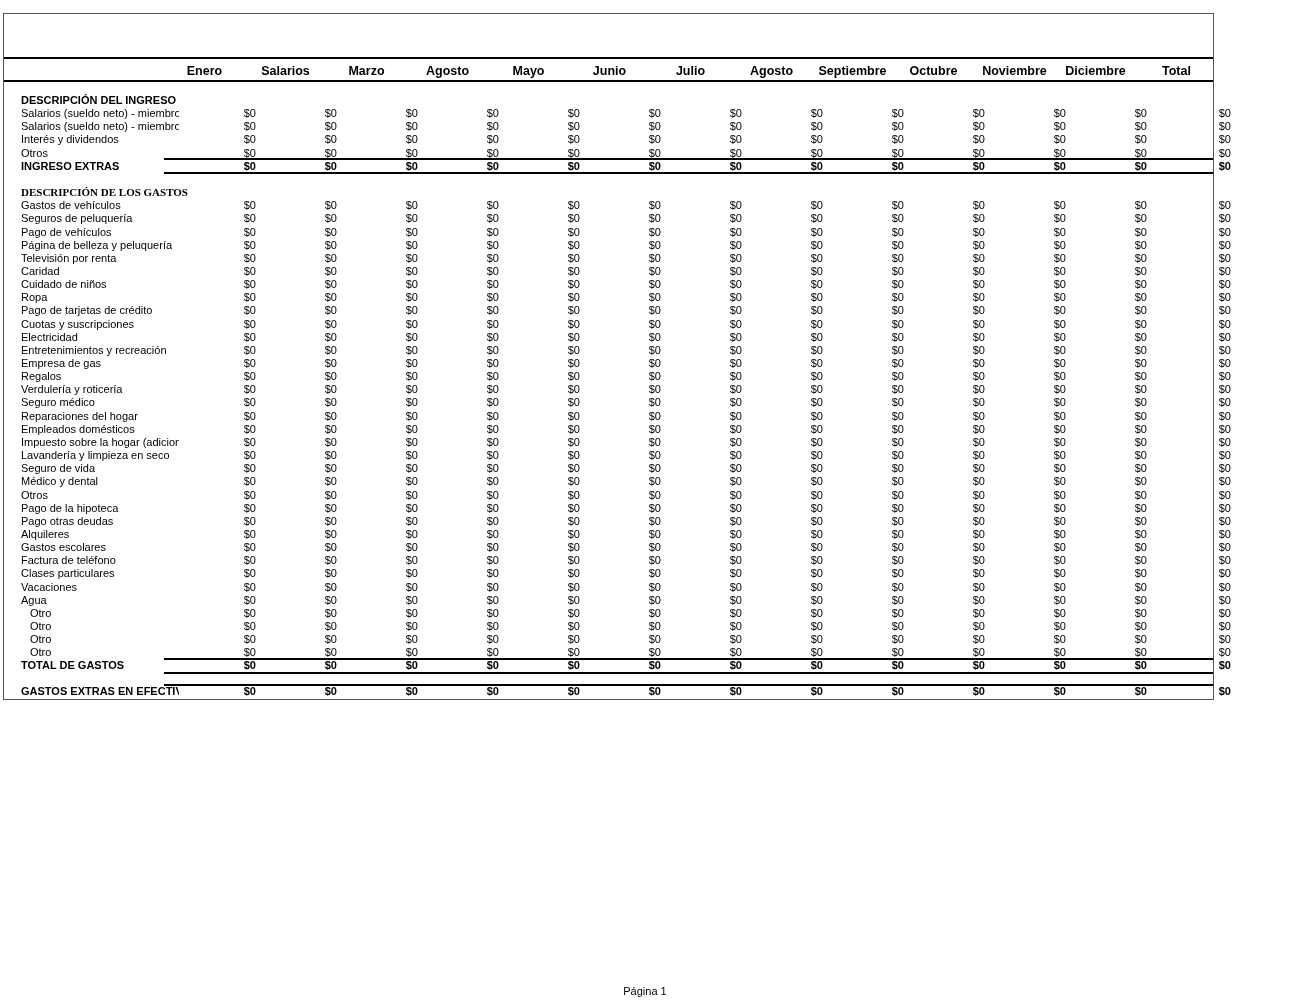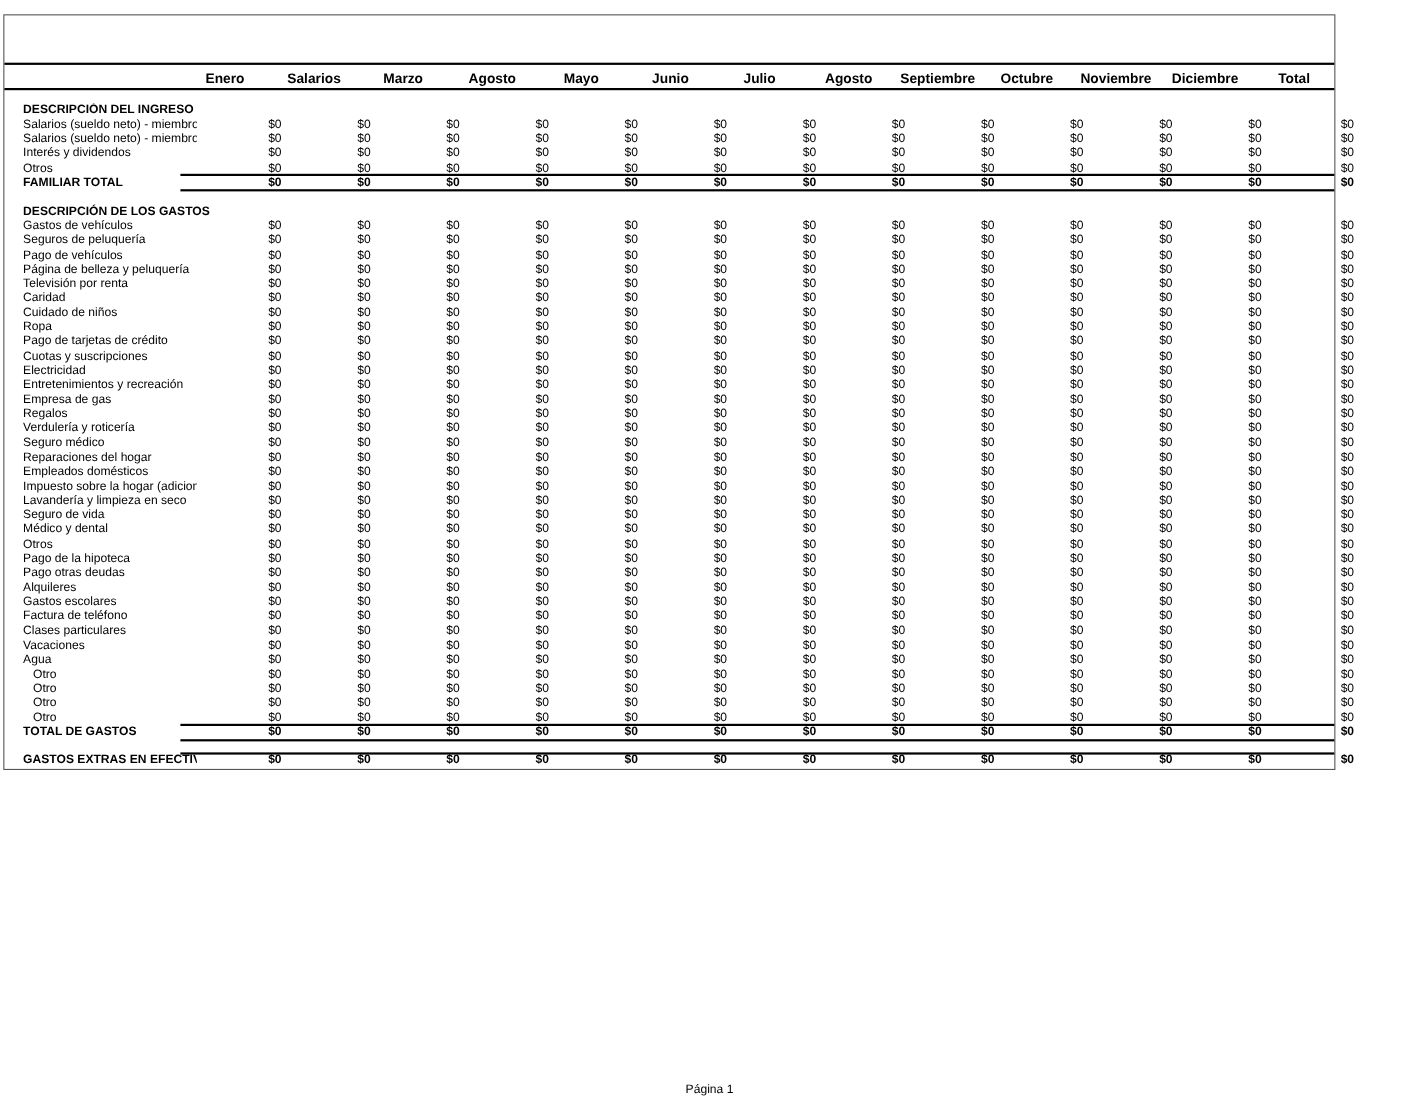--- a/index.html
+++ b/index.html
@@ -101,37 +101,37 @@
         <div class="val" style="left: 662px;">$0</div>
         <div class="val" style="left: 743px;">$0</div>
         <div class="val" style="left: 824px;">$0</div>
         <div class="val" style="left: 905px;">$0</div>
         <div class="val" style="left: 986px;">$0</div>
         <div class="val" style="left: 1067px;">$0</div>
         <div class="val" style="left: 1151px;">$0</div>
       </div>
       <div class="hline" style="left: 160px; right: 0px; top: 144.25px;"></div>
       <div class="row bold" style="top: 145.75px;">
-        <div class="lbl">FAMILIAR TOTAL</div>
+        <div class="lbl">INGRESO EXTRAS</div>
         <div class="val" style="left: 176px;">$0</div>
         <div class="val" style="left: 257px;">$0</div>
         <div class="val" style="left: 338px;">$0</div>
         <div class="val" style="left: 419px;">$0</div>
         <div class="val" style="left: 500px;">$0</div>
         <div class="val" style="left: 581px;">$0</div>
         <div class="val" style="left: 662px;">$0</div>
         <div class="val" style="left: 743px;">$0</div>
         <div class="val" style="left: 824px;">$0</div>
         <div class="val" style="left: 905px;">$0</div>
         <div class="val" style="left: 986px;">$0</div>
         <div class="val" style="left: 1067px;">$0</div>
         <div class="val" style="left: 1151px;">$0</div>
       </div>
       <div class="hline" style="left: 160px; right: 0px; top: 157.9px;"></div>
-      <div class="row bold" style="top: 172.05px;">
+      <div class="row bold" style="top: 172.05px; font-family: Liberation Serif, serif;">
         <div class="lbl" style="width: 200px;">DESCRIPCIÓN DE LOS GASTOS</div>
       </div>
       <div class="row" style="top: 185.2px;">
         <div class="lbl">Gastos de vehículos</div>
         <div class="val" style="left: 176px;">$0</div>
         <div class="val" style="left: 257px;">$0</div>
         <div class="val" style="left: 338px;">$0</div>
         <div class="val" style="left: 419px;">$0</div>
         <div class="val" style="left: 500px;">$0</div>
         <div class="val" style="left: 581px;">$0</div>

